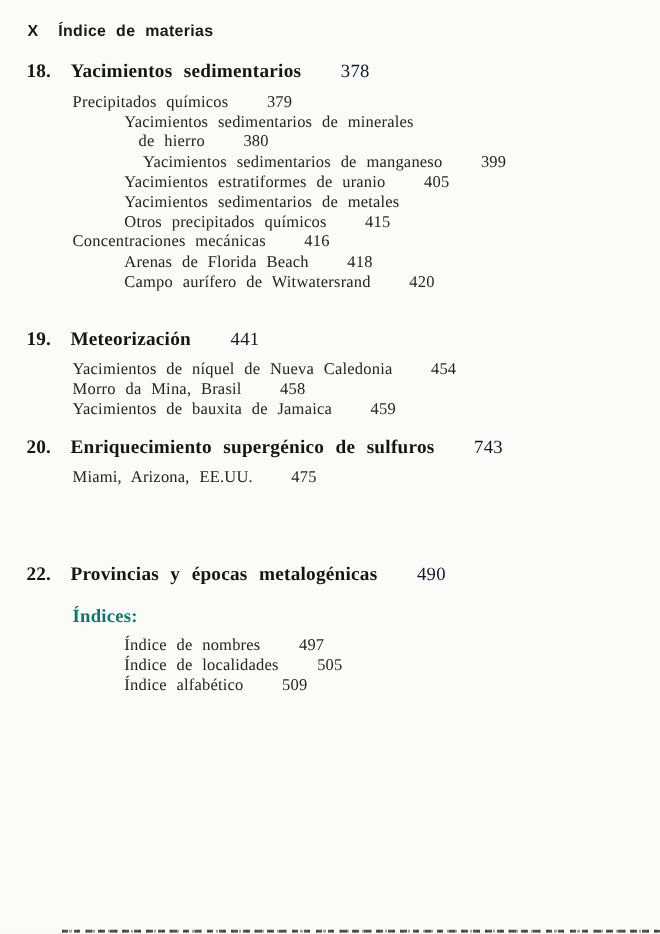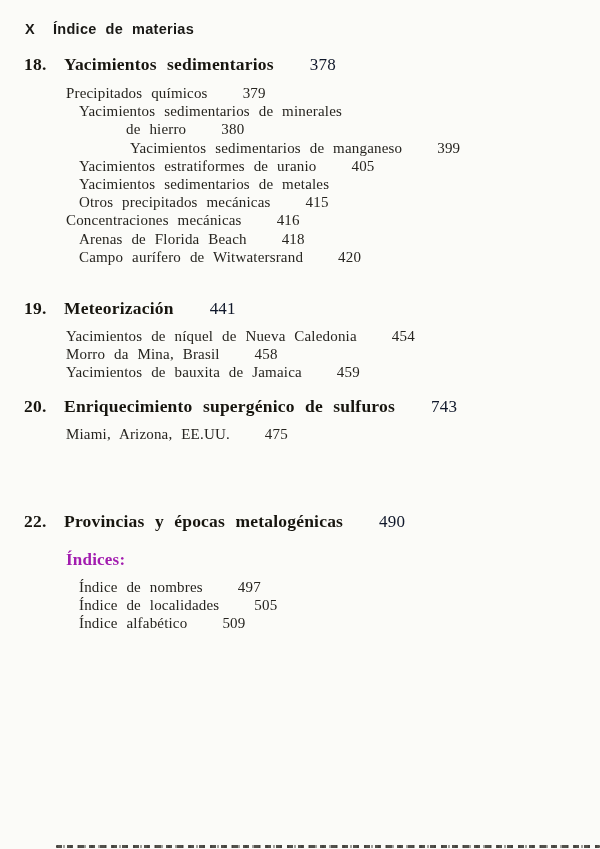--- a/index.html
+++ b/index.html
@@ -41,27 +41,27 @@
   .b-ch21{top:477px}
   .b-ch22{top:512px}
   .b-indices{top:550px}
   .b-indices-entries{top:578px}
 
   
   .entries{font-size:15px;line-height:18.2px;word-spacing:0.33em;letter-spacing:0.012em;}
   .entry{white-space:nowrap;}
   .entry .pg{margin-left:35px;}
   .indent-1{padding-left:66px;}
-  .indent-2{padding-left:79px;}
+  .indent-2{padding-left:113px;}
   .indent-3{padding-left:126px;}
   .indent-4{padding-left:130px;}
 
   .indices-head{
     padding-left:66px;
-    font-size:17px;font-weight:bold;color:#a21caf;
+    font-size:17px;font-weight:bold;color:#0f766e;
     word-spacing:0.33em;letter-spacing:0.012em;line-height:19px;
   }
 
   
   .scan-edge{
     position:absolute;top:845px;left:56px;right:0;height:3px;
     background-image:
       repeating-linear-gradient(90deg, rgba(52,50,45,.85) 0 6px, rgba(52,50,45,0) 6px 11px),
       repeating-linear-gradient(90deg, rgba(52,50,45,.45) 0 2px, rgba(52,50,45,0) 2px 7px);
     border-radius:1px;
@@ -80,21 +80,21 @@
   <div class="blk chap b-ch18">
     <span class="num">18.</span><span>Yacimientos sedimentarios</span><span class="pg">378</span>
   </div>
   <div class="blk entries b-ch18-entries">
       <div class="entry indent-1"><span>Precipitados químicos</span><span class="pg">379</span></div>
       <div class="entry indent-2"><span>Yacimientos sedimentarios de minerales</span></div>
       <div class="entry indent-3"><span>de hierro</span><span class="pg">380</span></div>
       <div class="entry indent-4"><span>Yacimientos sedimentarios de manganeso</span><span class="pg">399</span></div>
       <div class="entry indent-2"><span>Yacimientos estratiformes de uranio</span><span class="pg">405</span></div>
       <div class="entry indent-2"><span>Yacimientos sedimentarios de metales</span></div>
-      <div class="entry indent-2"><span>Otros precipitados mecánicas</span><span class="pg">415</span></div>
+      <div class="entry indent-2"><span>Otros precipitados químicos</span><span class="pg">415</span></div>
       <div class="entry indent-1"><span>Concentraciones mecánicas</span><span class="pg">416</span></div>
       <div class="entry indent-2"><span>Arenas de Florida Beach</span><span class="pg">418</span></div>
       <div class="entry indent-2"><span>Campo aurífero de Witwatersrand</span><span class="pg">420</span></div>
     </div>
 
   <div class="blk chap b-ch19">
     <span class="num">19.</span><span>Meteorización</span><span class="pg">441</span>
   </div>
   <div class="blk entries b-ch19-entries">
       <div class="entry indent-1"><span>Yacimientos de níquel de Nueva Caledonia</span><span class="pg">454</span></div>

